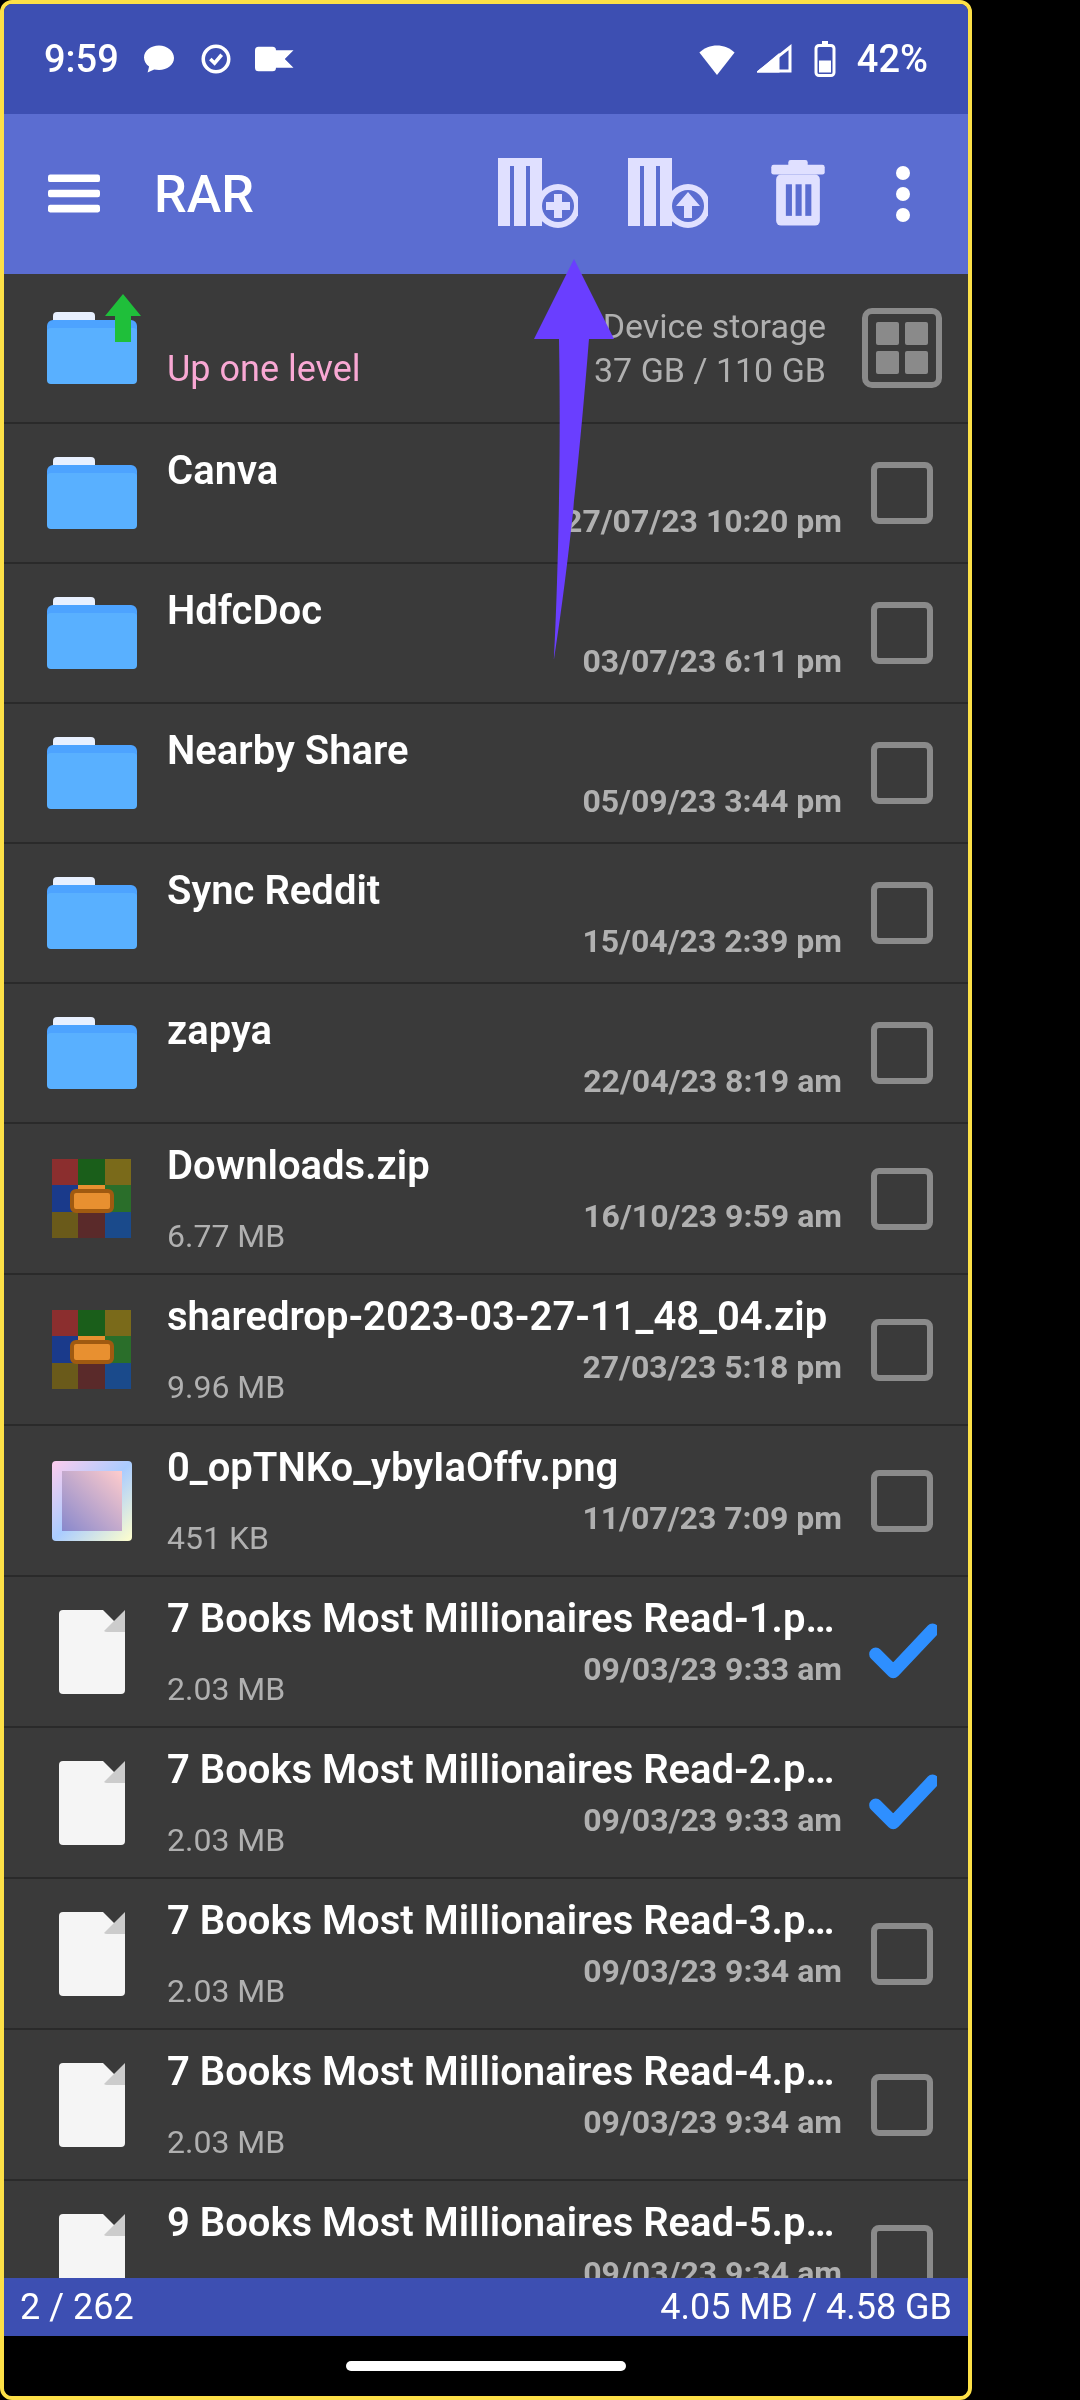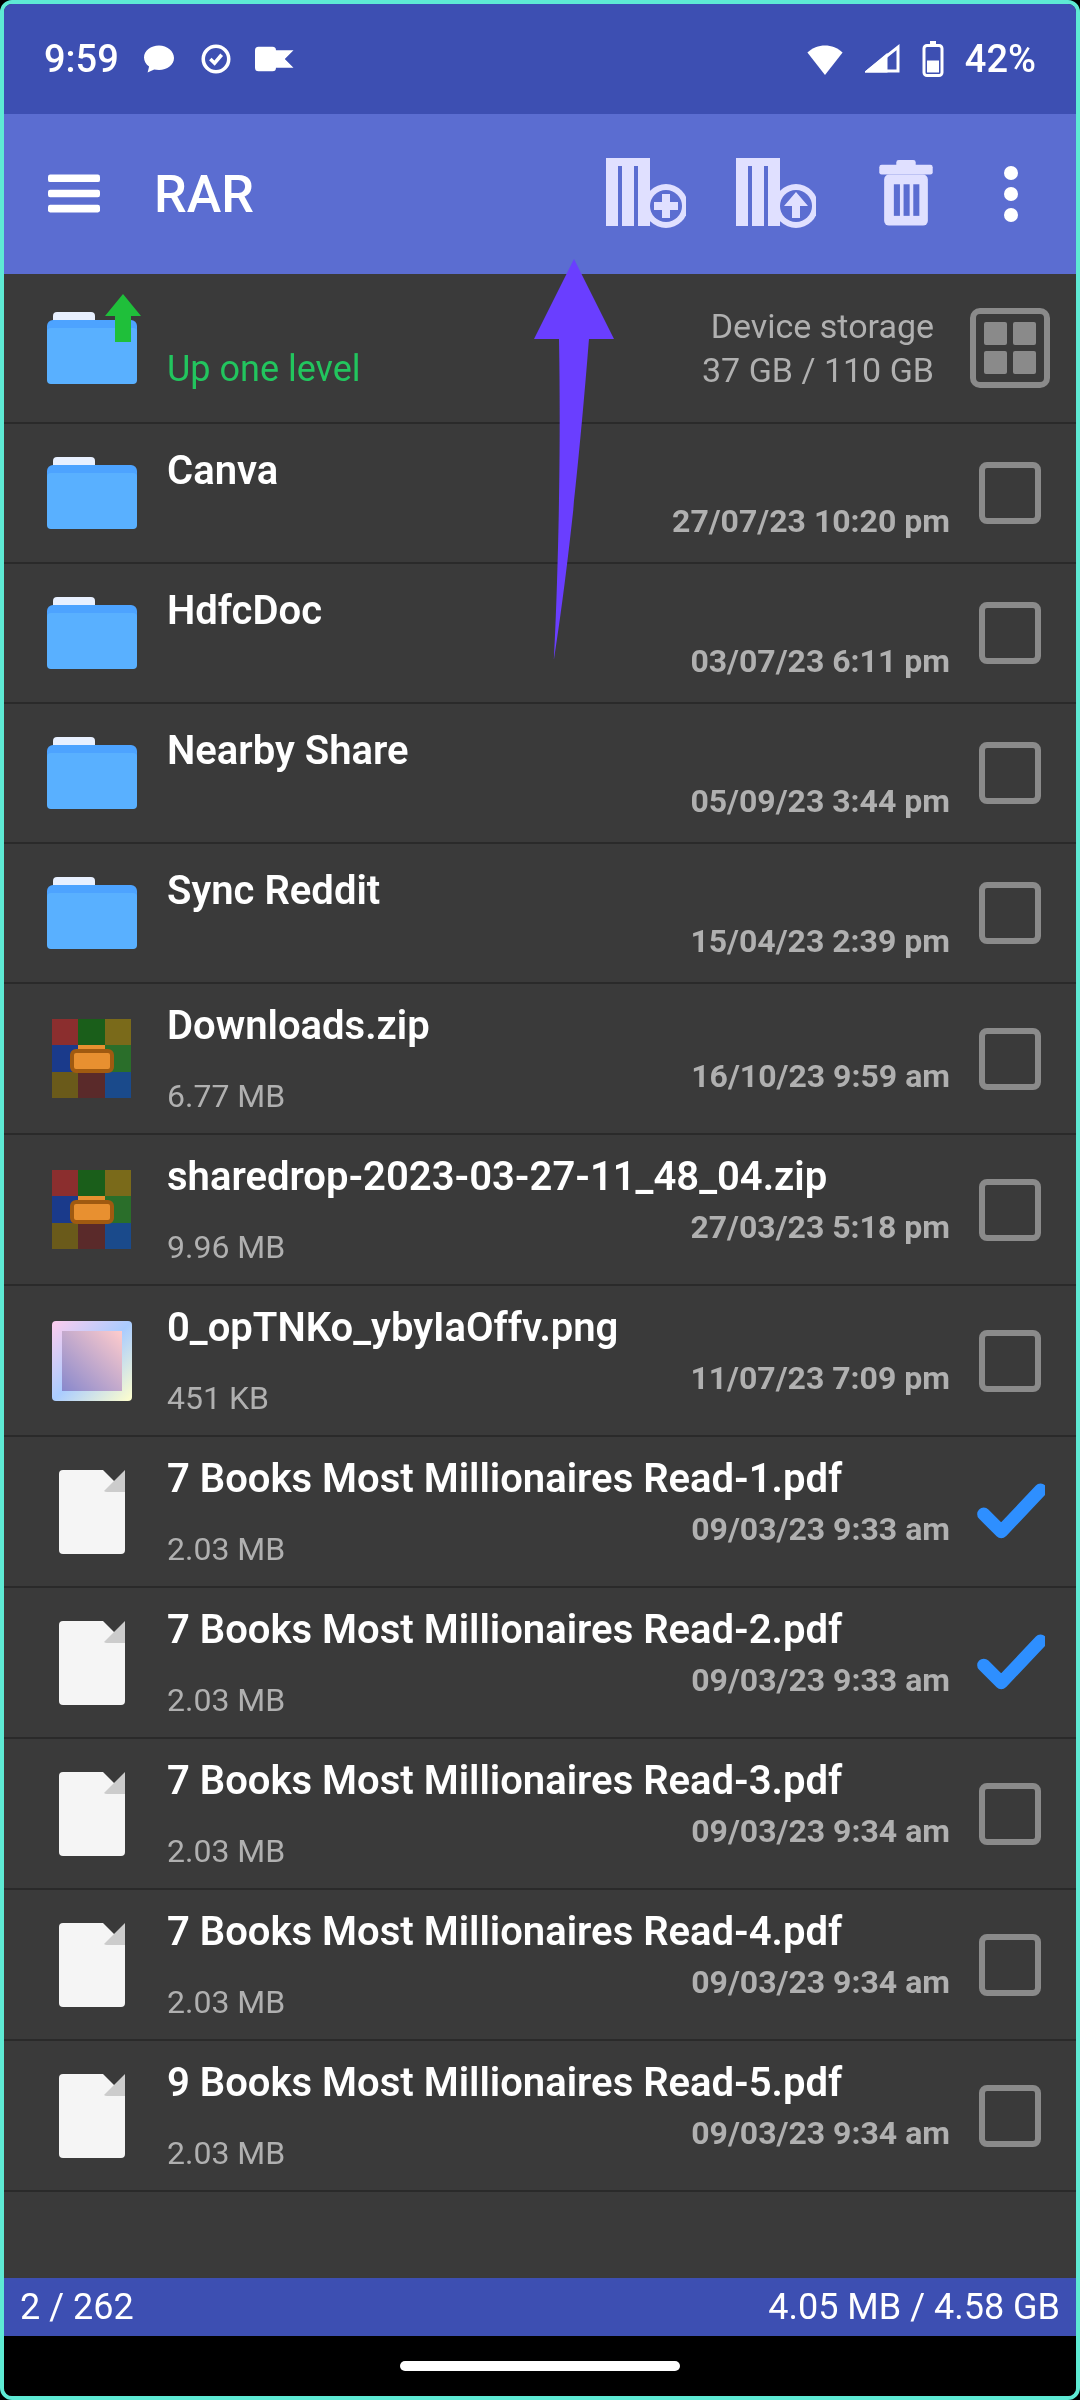--- a/index.html
+++ b/index.html
@@ -1,17 +1,17 @@
 <!DOCTYPE html>
 <html><head>
 <meta charset="utf-8">
 <style>
   * { margin: 0; padding: 0; box-sizing: border-box; }
   html, body { width: 1080px; height: 2400px; font-family: Roboto, Arial, sans-serif; background: #000; overflow: hidden; }
-  .screen { width: 1080px; height: 2400px; background: #3a3a3a; display: flex; flex-direction: column; border: 4px solid #5eead4; border-radius: 12px; overflow: hidden; }
+  .screen { width: 972px; height: 2400px; background: #3a3a3a; display: flex; flex-direction: column; border: 4px solid #fde047; border-radius: 12px; overflow: hidden; }
 
   
   .status-bar { background: #3d4fb2; height: 110px; display: flex; align-items: center; justify-content: space-between; padding: 0 40px; color: #fff; font-size: 38px; font-weight: 500; }
   .status-left { display: flex; align-items: center; gap: 22px; }
   .status-right { display: flex; align-items: center; gap: 20px; font-size: 38px; }
   .sb-icon { display: inline-flex; align-items: center; justify-content: center; }
 
   
   .toolbar { background: #5b6dd1; height: 160px; display: flex; align-items: center; padding: 0 30px; color: #fff; }
   .toolbar .menu-btn { width: 80px; height: 80px; display: flex; align-items: center; justify-content: center; }
@@ -179,21 +179,21 @@
           <div class="folder-tab"></div>
             <div class="folder-back"></div>
             <div class="folder-front"></div>
           <svg class="up-arrow" width="40" height="48" viewBox="0 0 20 24">
               <path d="M10 0l9 11h-5v13H6V11H1z" fill="#1fbf3a"></path>
             </svg>
         </div>
       </div>
       <div class="body">
         <div style="display:flex; justify-content:space-between; align-items:flex-end;">
-          <span style="color:#22c55e; font-size:36px;">Up one level</span>
+          <span style="color:#f9a8d4; font-size:36px;">Up one level</span>
           <div class="up-row-right">
             <span>Device storage</span>
             <span>37 GB / 110 GB</span>
           </div>
         </div>
       </div>
       <div class="grid-toggle">
           <div></div>
           <div></div>
           <div></div>
@@ -265,20 +265,39 @@
               <div class="folder-tab"></div>
               <div class="folder-back"></div>
               <div class="folder-front"></div>
             </div>
           </div>
           <div class="body">
             <div class="file-name">Sync Reddit</div>
             <div class="meta">
               <span class="meta-left"></span>
               <span class="meta-right">15/04/23 2:39 pm</span>
+            </div>
+          </div>
+          <div class="check">
+            <div class="checkbox-box"></div>
+          </div>
+        </div>
+        <div class="row">
+          <div class="icon">
+            <div class="folder-icon">
+              <div class="folder-tab"></div>
+              <div class="folder-back"></div>
+              <div class="folder-front"></div>
+            </div>
+          </div>
+          <div class="body">
+            <div class="file-name">zapya</div>
+            <div class="meta">
+              <span class="meta-left"></span>
+              <span class="meta-right">22/04/23 8:19 am</span>
             </div>
           </div>
           <div class="check">
             <div class="checkbox-box"></div>
           </div>
         </div>
         <div class="row">
           <div class="icon">
             <div class="archive-wrap">
               <div class="archive-icon">

